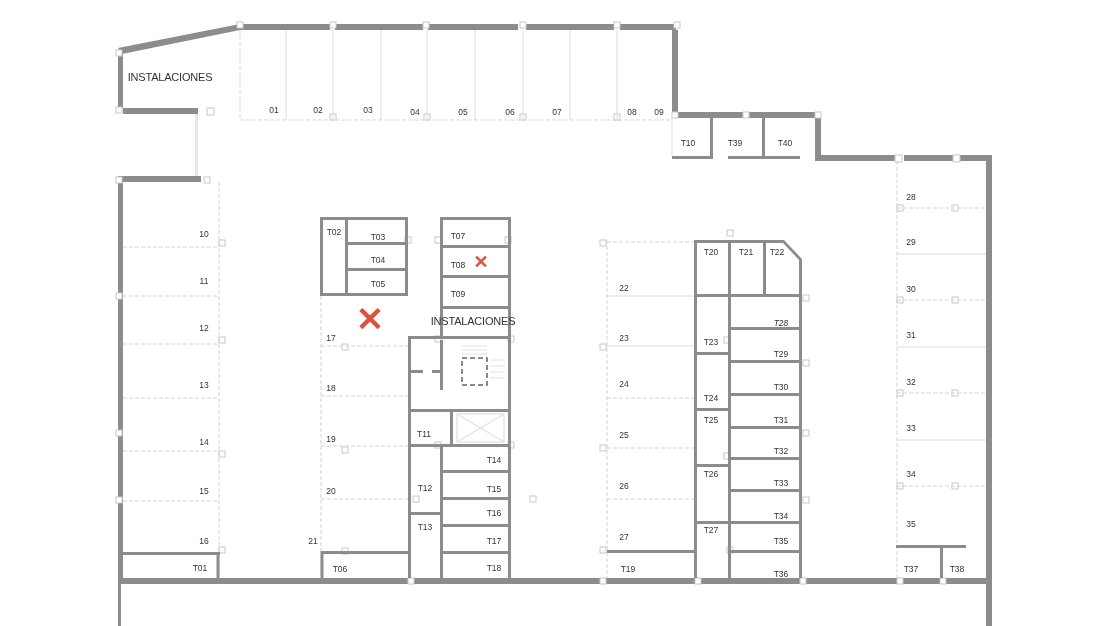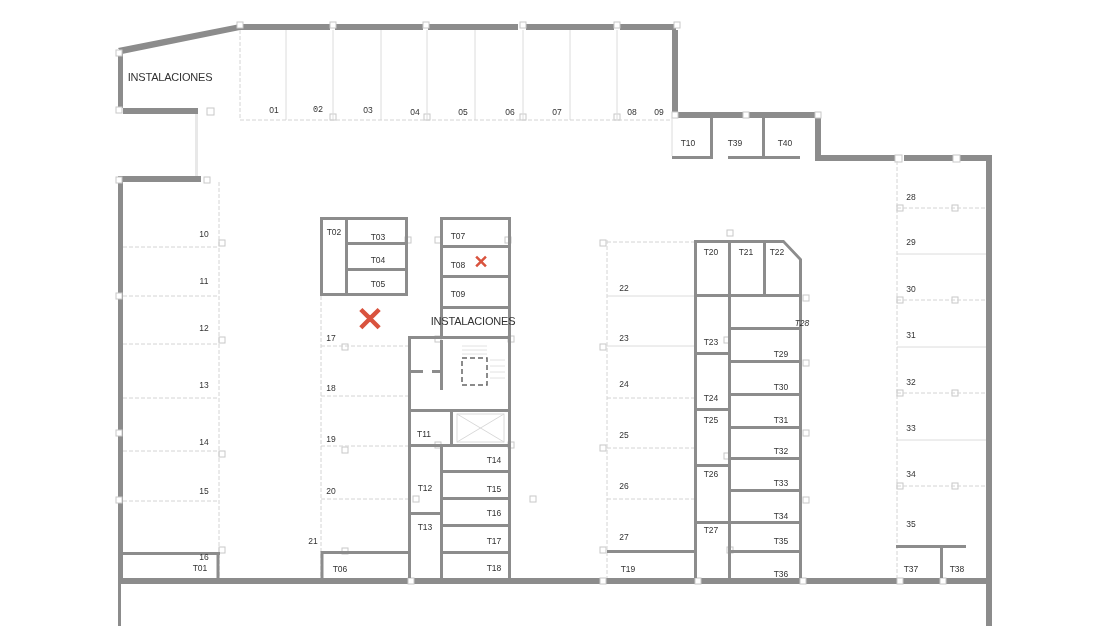--- a/index.html
+++ b/index.html
@@ -253,35 +253,35 @@
     <line class="dash" x1="897" y1="486" x2="986" y2="486"></line>
     <rect class="wall" x="896" y="545" width="70" height="3"></rect>
     <rect class="wall" x="940" y="545" width="3" height="33"></rect>
   </g>
 </svg>
 
 <div id="labels">
     <span class="lbl big" style="left: 170px; top: 77px;">INSTALACIONES</span>
     <span class="lbl big" style="left: 473px; top: 321px;">INSTALACIONES</span>
     <span class="lbl" style="left: 274px; top: 110px;">01</span>
-    <span class="lbl" style="left: 318px; top: 110px; font-family: Liberation Mono, monospace;">02</span>
+    <span class="lbl" style="left: 318px; top: 110px;">02</span>
     <span class="lbl" style="left: 368px; top: 110px;">03</span>
     <span class="lbl" style="left: 415px; top: 112px;">04</span>
     <span class="lbl" style="left: 463px; top: 112px;">05</span>
     <span class="lbl" style="left: 510px; top: 112px;">06</span>
     <span class="lbl" style="left: 557px; top: 112px;">07</span>
     <span class="lbl" style="left: 605px; top: 112px; margin-left: 27px;">08</span>
     <span class="lbl" style="left: 659px; top: 112px;">09</span>
     <span class="lbl" style="left: 204px; top: 234px;">10</span>
     <span class="lbl" style="left: 204px; top: 281px;">11</span>
     <span class="lbl" style="left: 204px; top: 328px;">12</span>
     <span class="lbl" style="left: 204px; top: 385px;">13</span>
     <span class="lbl" style="left: 204px; top: 442px;">14</span>
     <span class="lbl" style="left: 204px; top: 491px;">15</span>
-    <span class="lbl" style="left: 204px; top: 541px; margin-top: 16px;">16</span>
+    <span class="lbl" style="left: 204px; top: 541px;">16</span>
     <span class="lbl" style="left: 331px; top: 338px;">17</span>
     <span class="lbl" style="left: 331px; top: 388px;">18</span>
     <span class="lbl" style="left: 331px; top: 439px;">19</span>
     <span class="lbl" style="left: 331px; top: 491px;">20</span>
     <span class="lbl" style="left: 313px; top: 541px;">21</span>
     <span class="lbl" style="left: 624px; top: 288px;">22</span>
     <span class="lbl" style="left: 624px; top: 338px;">23</span>
     <span class="lbl" style="left: 624px; top: 384px;">24</span>
     <span class="lbl" style="left: 624px; top: 435px;">25</span>
     <span class="lbl" style="left: 624px; top: 486px;">26</span>
@@ -314,21 +314,21 @@
     <span class="lbl" style="left: 494px; top: 568px;">T18</span>
     <span class="lbl" style="left: 628px; top: 569px;">T19</span>
     <span class="lbl" style="left: 711px; top: 252px;">T20</span>
     <span class="lbl" style="left: 746px; top: 252px;">T21</span>
     <span class="lbl" style="left: 777px; top: 252px;">T22</span>
     <span class="lbl" style="left: 711px; top: 342px;">T23</span>
     <span class="lbl" style="left: 711px; top: 398px;">T24</span>
     <span class="lbl" style="left: 711px; top: 420px;">T25</span>
     <span class="lbl" style="left: 711px; top: 474px;">T26</span>
     <span class="lbl" style="left: 711px; top: 530px;">T27</span>
-    <span class="lbl" style="left: 802px; top: 323px; font-style: italic;">T28</span>
+    <span class="lbl" style="left: 781px; top: 323px; font-style: italic;">T28</span>
     <span class="lbl" style="left: 781px; top: 354px;">T29</span>
     <span class="lbl" style="left: 781px; top: 387px;">T30</span>
     <span class="lbl" style="left: 781px; top: 420px;">T31</span>
     <span class="lbl" style="left: 781px; top: 451px;">T32</span>
     <span class="lbl" style="left: 781px; top: 483px;">T33</span>
     <span class="lbl" style="left: 781px; top: 516px;">T34</span>
     <span class="lbl" style="left: 781px; top: 541px;">T35</span>
     <span class="lbl" style="left: 781px; top: 574px;">T36</span>
     <span class="lbl" style="left: 911px; top: 569px;">T37</span>
     <span class="lbl" style="left: 957px; top: 569px;">T38</span>

